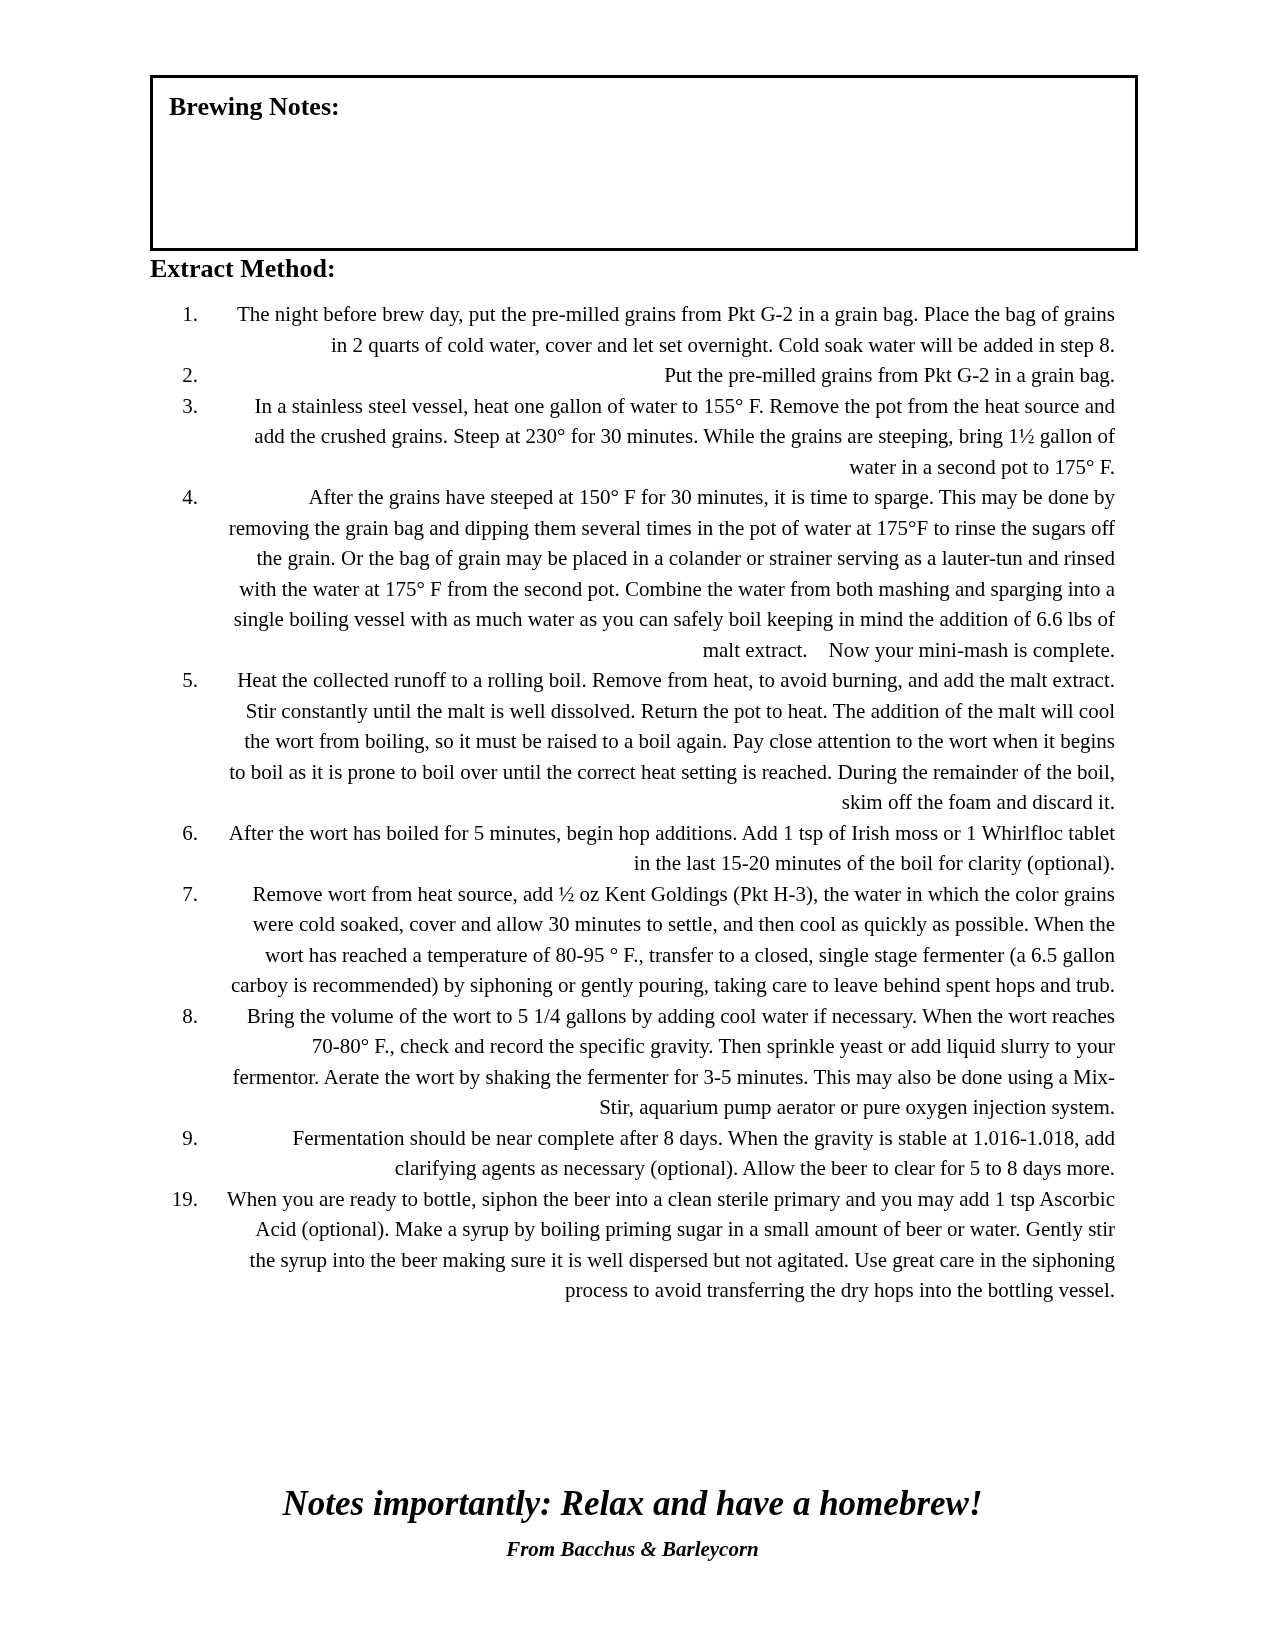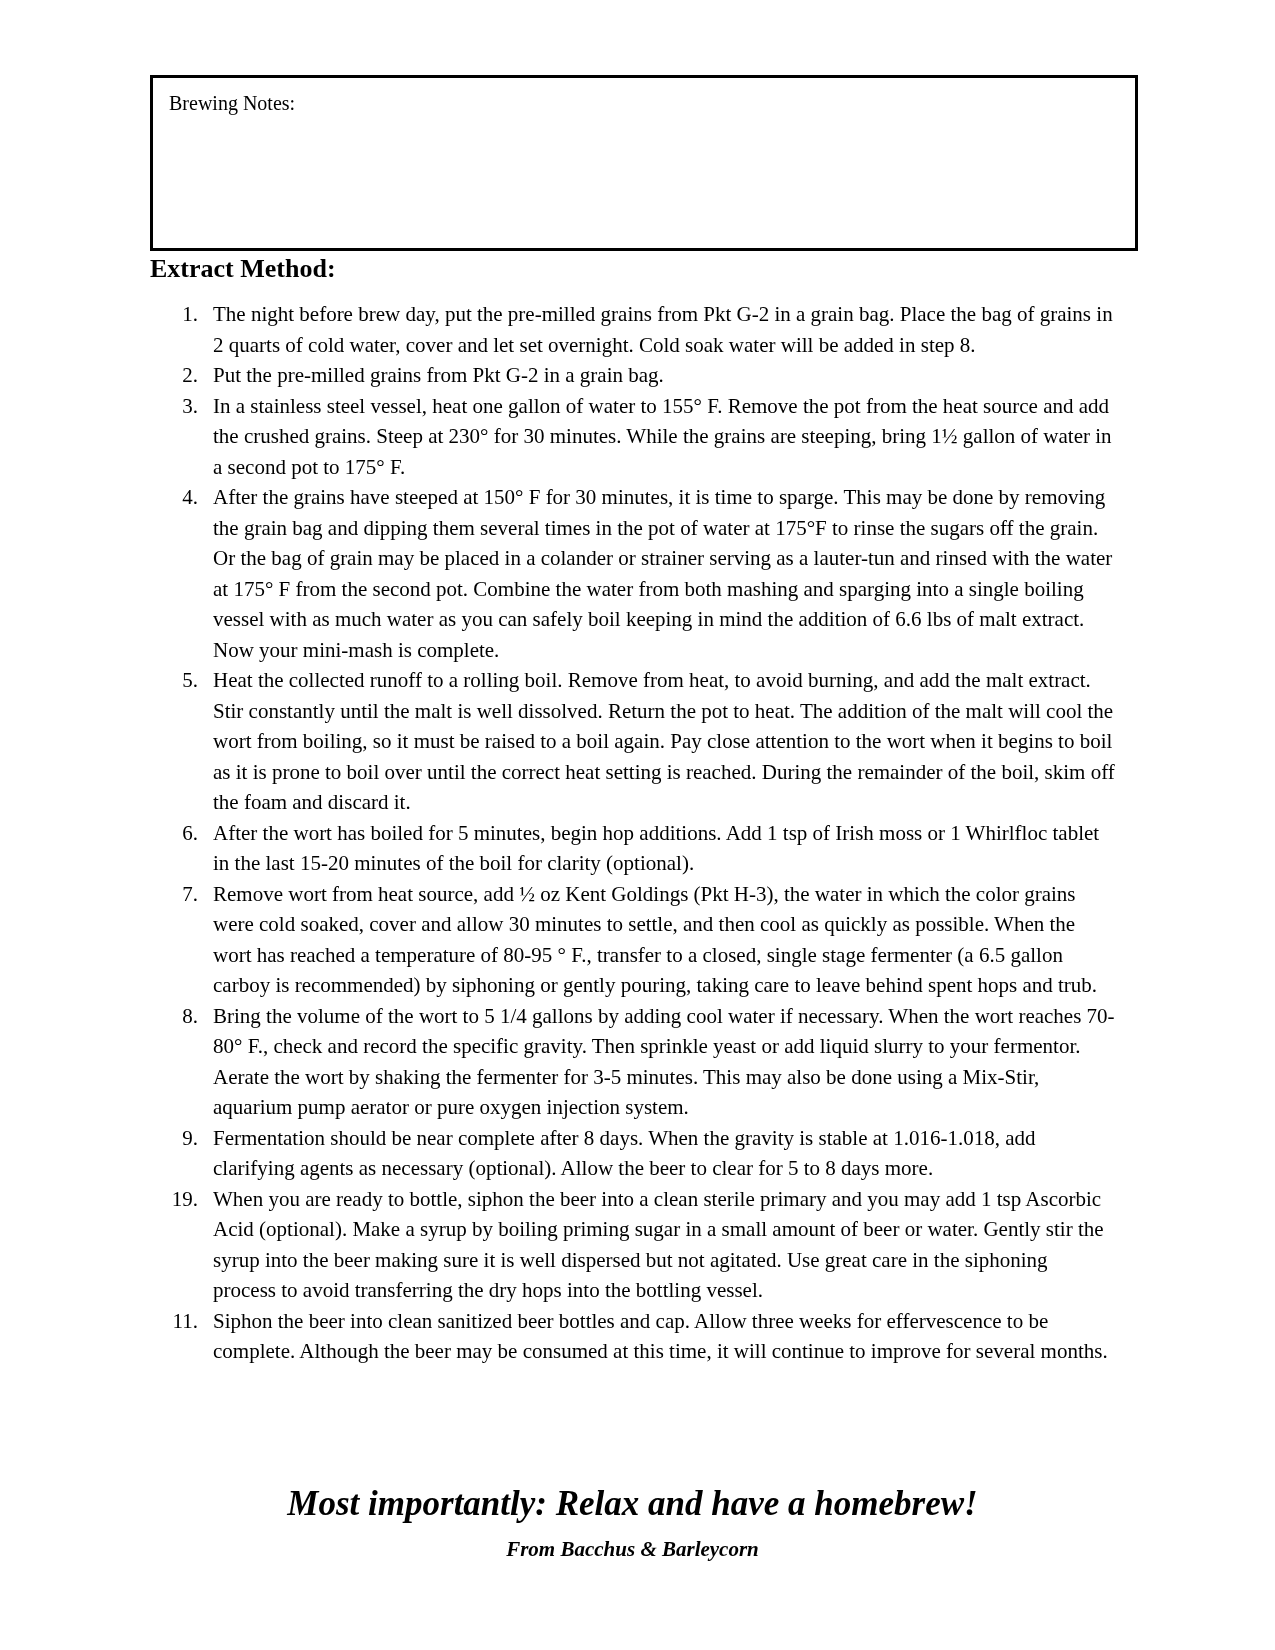--- a/index.html
+++ b/index.html
@@ -19,22 +19,22 @@
     left: 150px;
     top: 75px;
     width: 988px;
     height: 176px;
     box-sizing: border-box;
     border: 3px solid #000000;
     padding: 14px 16px;
     background: #ffffff;
   }
   .notes-label {
-    font-size: 20px;
-    font-weight: normal;
+    font-size: 26px;
+    font-weight: bold;
   }
   .section-heading {
     position: absolute;
     left: 150px;
     top: 254px;
     font-size: 26px;
     font-weight: bold;
     text-align: right;
   }
   .steps {
@@ -48,22 +48,23 @@
   .step {
     display: flex;
     align-items: flex-start;
   }
   .step-num {
     flex: 0 0 48px;
     text-align: right;
   }
   .step-text {
     flex: 1;
-    margin-left: 15px;
+    margin-left: 28px;
     white-space: pre-wrap;
+    text-align: right;
   }
   .footer {
     position: absolute;
     left: 150px;
     top: 1484px;
     width: 965px;
     text-align: center;
   }
   .footer-line1 {
     font-size: 35px;
@@ -120,22 +121,18 @@
     <span class="step-text">Bring the volume of the wort to 5 1/4 gallons by adding cool water if necessary. When the wort reaches 70-80° F., check and record the specific gravity. Then sprinkle yeast or add liquid slurry to your fermentor. Aerate the wort by shaking the fermenter for 3-5 minutes. This may also be done using a Mix-Stir, aquarium pump aerator or pure oxygen injection system.</span>
   </div>
   <div class="step">
     <span class="step-num">9.</span>
     <span class="step-text">Fermentation should be near complete after 8 days. When the gravity is stable at 1.016-1.018, add clarifying agents as necessary (optional). Allow the beer to clear for 5 to 8 days more.</span>
   </div>
   <div class="step">
     <span class="step-num">19.</span>
     <span class="step-text">When you are ready to bottle, siphon the beer into a clean sterile primary and you may add 1 tsp Ascorbic Acid (optional). Make a syrup by boiling priming sugar in a small amount of beer or water. Gently stir the syrup into the beer making sure it is well dispersed but not agitated. Use great care in the siphoning process to avoid transferring the dry hops into the bottling vessel.</span>
   </div>
-  <div class="step">
-    <span class="step-num">11.</span>
-    <span class="step-text">Siphon the beer into clean sanitized beer bottles and cap. Allow three weeks for effervescence to be complete. Although the beer may be consumed at this time, it will continue to improve for several months.</span>
-  </div>
 </div>
 
 <div class="footer">
-  <div class="footer-line1">Most importantly: Relax and have a homebrew!</div>
+  <div class="footer-line1">Notes importantly: Relax and have a homebrew!</div>
   <div class="footer-line2">From Bacchus &amp; Barleycorn</div>
 </div>
 
 </body></html>

